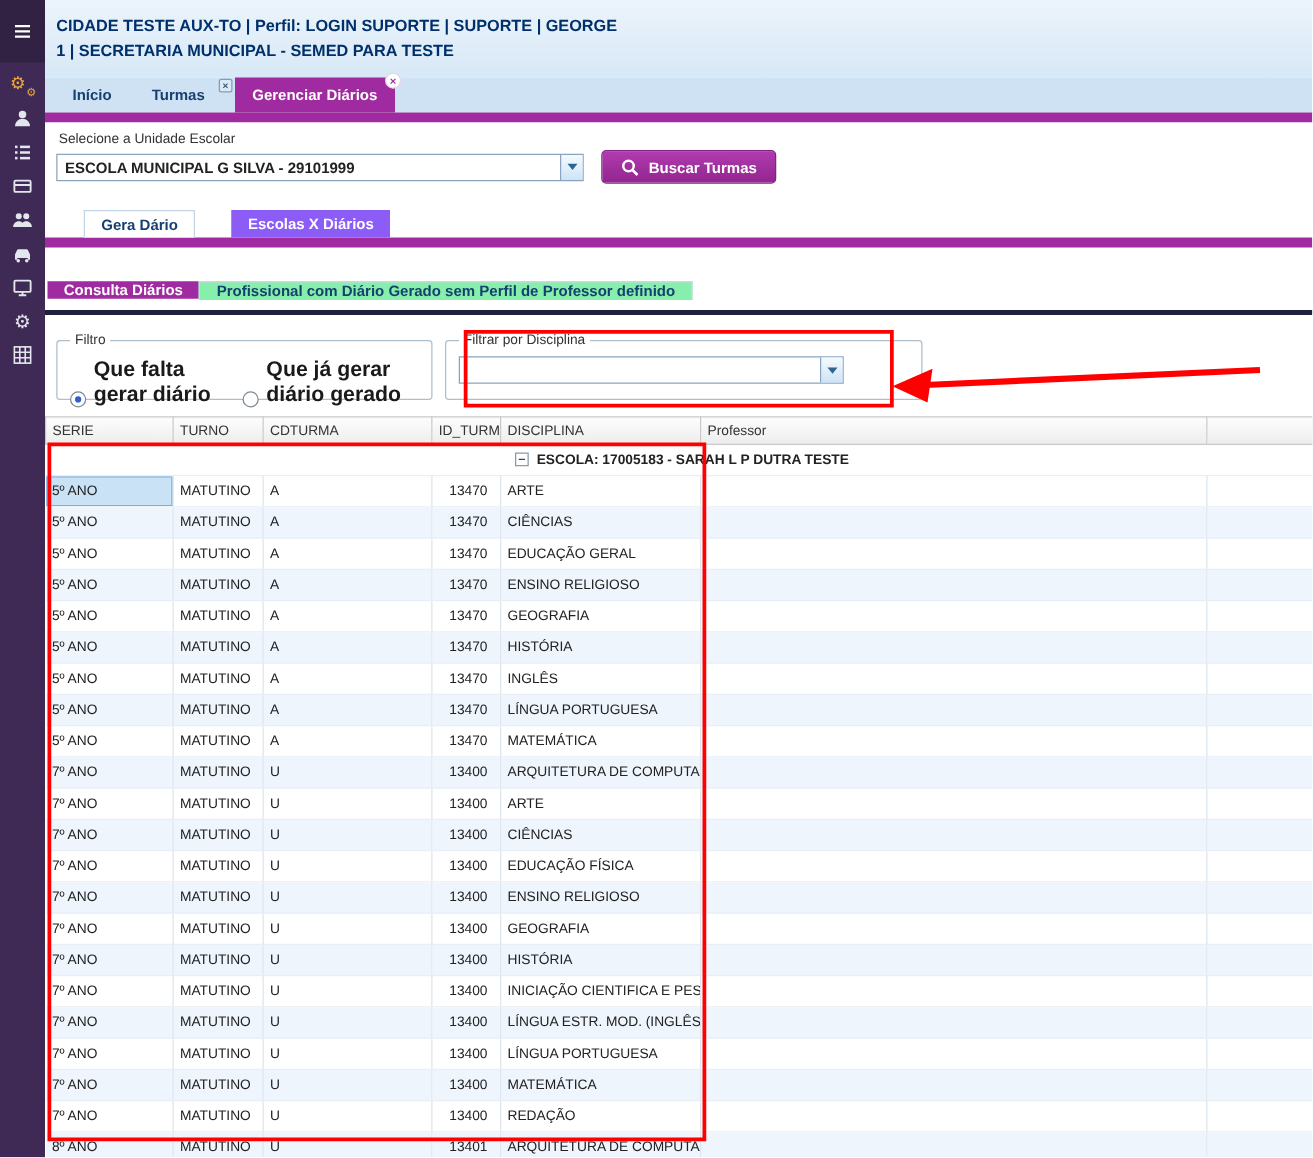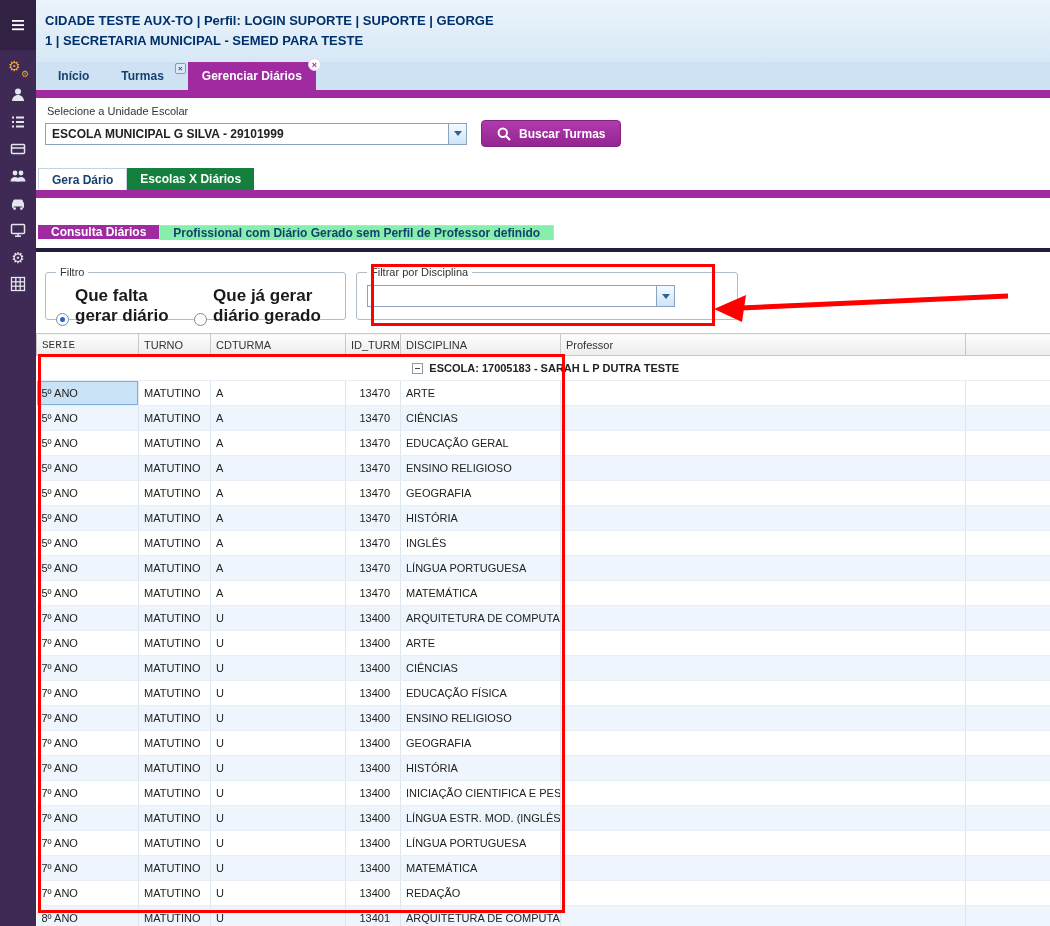--- a/index.html
+++ b/index.html
@@ -44,23 +44,23 @@
            font-weight:bold; color:#222; cursor:pointer; }
   .combo-btn { width:18px; height:20px; background:linear-gradient(#f4faff,#cde4f7); border-left:1px solid #8aa4bf;
                display:flex; align-items:center; justify-content:center; }
   .tri-down { width:0; height:0; border-left:4px solid transparent; border-right:4px solid transparent;
               border-top:5px solid #2f6390; }
   .buscar { height:27px; padding:0 15px; background:linear-gradient(#b13bb0,#92258f); border:1px solid #832282;
             border-radius:4px; color:#fff; font-weight:bold; font-size:12px; display:flex; align-items:center;
             gap:8px; cursor:pointer; font-family:"Liberation Sans",sans-serif; }
 
   .tabbar2 { height:22px; display:flex; align-items:stretch; padding-left:2px; }
-  .tab2 { display:flex; align-items:center; padding:0 13px; font-size:12px; font-weight:bold; cursor:pointer; }
+  .tab2 { display:flex; align-items:center; padding:0 13px; font-size:12px; font-weight:bold; cursor:pointer;margin-left:29px; }
   .tab2.inactive { background:#fff; border:1px solid #c3d4e4; border-bottom:none; color:#16406f; }
-  .tab2.active { background:#15803d; color:#fff; }
+  .tab2.active { background:#8b5cf6; color:#fff; }
 
   .tabbar3 { height:23px; display:flex; align-items:flex-start; padding-left:2px; margin-top:27px; }
   .tab3 { display:flex; align-items:center; padding:0 13px; font-size:12px; font-weight:bold; cursor:pointer; }
   .tab3.active { background:#a02ba0; color:#fff; }
   .tab3.inactive { background:#86efac; border:1px solid #c9d6e2; border-bottom:none; color:#16406f; }
   .dark-strip { height:4px; background:#20203e; }
 
   
   .filters-row { display:flex; gap:10px; padding-left:9px; margin-top:14px; height:58px; }
   fieldset { border:1px solid #aebecb; border-radius:3px; min-width:0; padding:4px 10px 6px; height:54px; }
@@ -72,21 +72,21 @@
   .radio { width:13px; height:13px; border-radius:50%; border:1px solid #7a8a9a; background:#fff; position:relative; flex:0 0 auto; }
   .radio.selected::after { content:''; position:absolute; left:3px; top:3px; right:3px; bottom:3px;
                            border-radius:50%; background:#2a62c9; }
   .combo.small { width:308px; margin-top:3px; font-weight:normal; }
 
   
   table.grid { margin-top:9px; width:1014px; border-collapse:collapse; table-layout:fixed; }
   table.grid th { height:22px; background:linear-gradient(#fdfdfd,#ececec); border:1px solid #c9c9c9;
                   border-left:none; font-size:11px; font-weight:normal; color:#333; text-align:left;
                   padding-left:5px; white-space:nowrap; overflow:hidden; cursor:pointer; }
-  table.grid th:first-child { border-left:1px solid #c9c9c9;font-family:Liberation Mono, monospace; }
+  table.grid th:first-child { border-left:1px solid #c9c9c9; }
   tr.group-row td { height:22px; font-size:11px; font-weight:bold; color:#2d2d9e; padding-left:5px;
                     background:#fff; border-bottom:1px solid #e2e2e2; white-space:nowrap;text-align:center; }
   .collapse-box { display:inline-block; width:11px; height:11px; border:1px solid #8a9aaa; background:#fff;
                   position:relative; margin-right:6px; vertical-align:-2px; cursor:pointer; }
   .collapse-box .minus { position:absolute; left:2px; right:2px; top:4px; height:1px; background:#445; }
   table.grid td { height:25px; font-size:11px; color:#222; padding-left:5px; border-right:1px solid #dce6ef;
                   border-bottom:1px solid #e7eef5; white-space:nowrap; overflow:hidden; }
   tr.alt td { background:#eef5fc; }
   td.num { text-align:right; padding-right:10px; }
   td.sel { background:#c9e2f6 !important; box-shadow:inset 0 0 0 1px #7fb0dc; }

